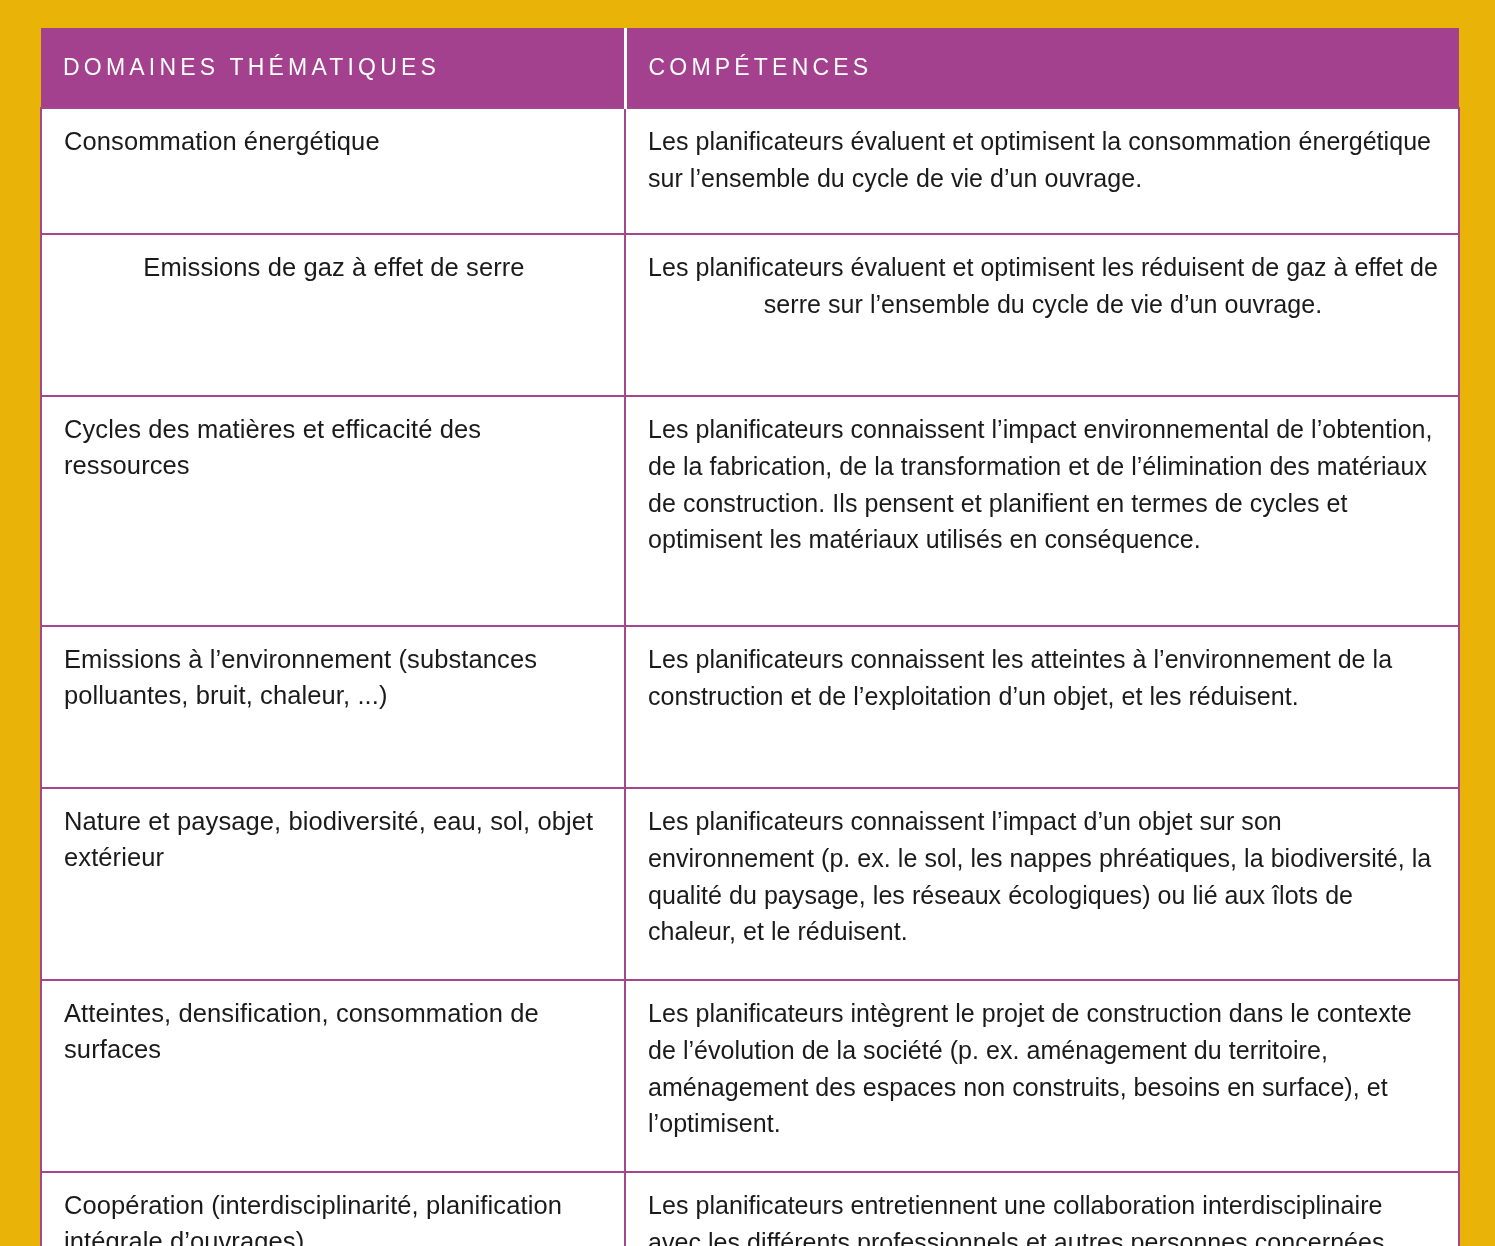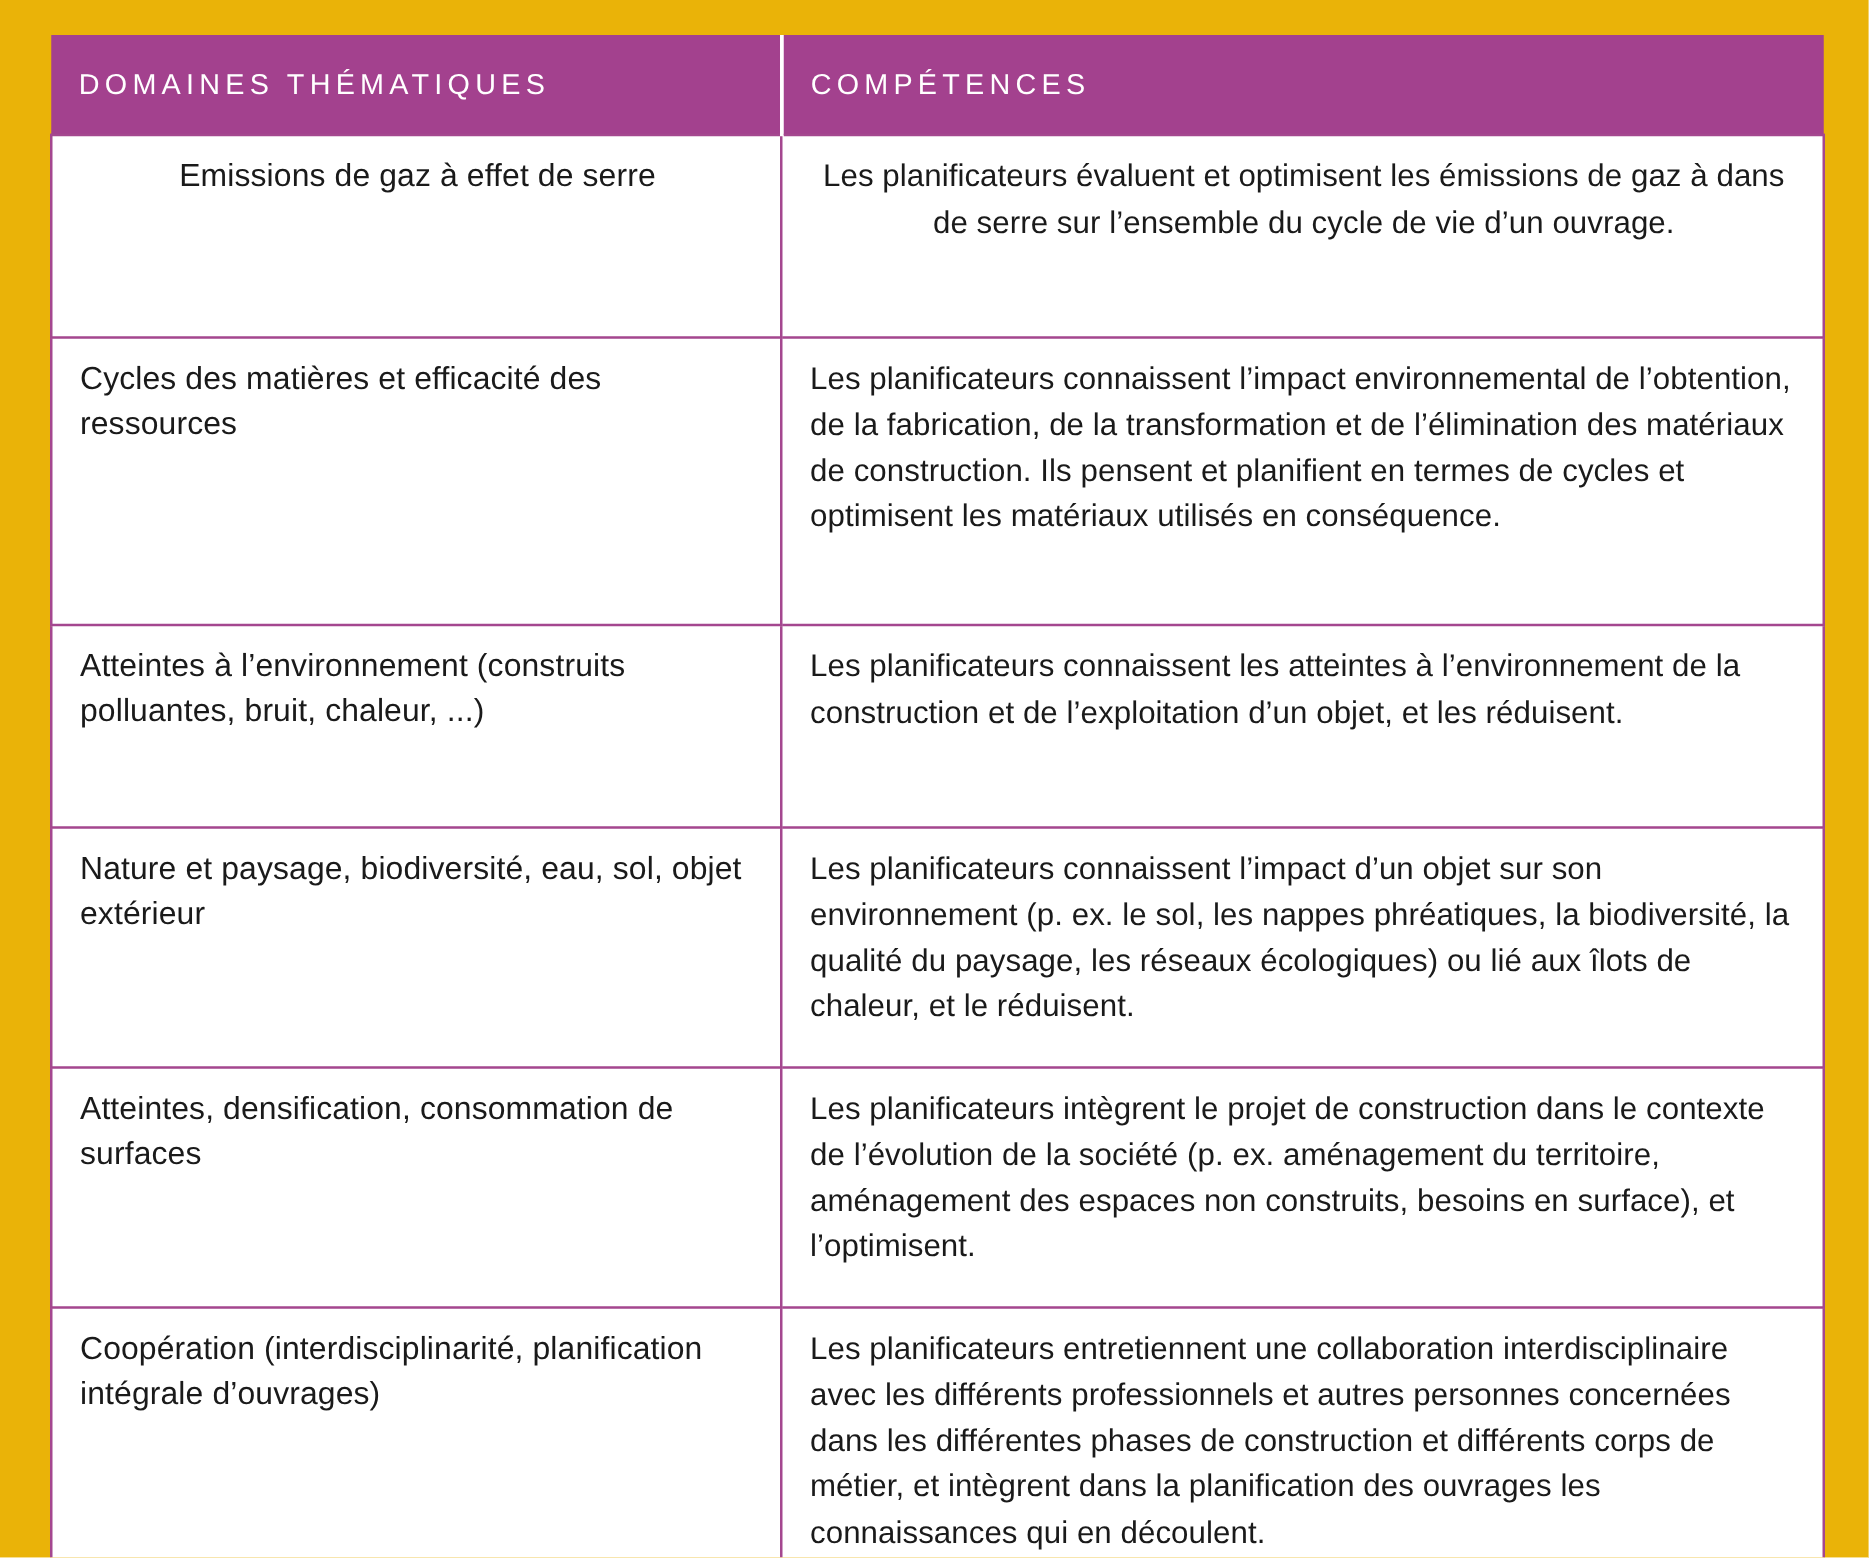--- a/index.html
+++ b/index.html
@@ -104,39 +104,47 @@
         <col class="col-domain">
         <col class="col-comp">
       </colgroup>
       <thead>
         <tr>
           <th class="th-domain">DOMAINES THÉMATIQUES</th>
           <th class="th-comp">COMPÉTENCES</th>
         </tr>
       </thead>
       <tbody>
+        <tr class="r0">
+          <td class="c-domain">
+            <span class="cell-text">Consommation énergétique</span>
+          </td>
+          <td class="c-comp">
+            <span class="cell-text">Les planificateurs évaluent et optimisent la consommation énergétique sur l’ensemble du cycle de vie d’un ouvrage.</span>
+          </td>
+        </tr>
         <tr class="r1">
           <td class="c-domain">
             <span class="cell-text">Emissions de gaz à effet de serre</span>
           </td>
           <td class="c-comp">
-            <span class="cell-text">Les planificateurs évaluent et optimisent les émissions de gaz à dans de serre sur l’ensemble du cycle de vie d’un ouvrage.</span>
+            <span class="cell-text">Les planificateurs évaluent et optimisent les réduisent de gaz à effet de serre sur l’ensemble du cycle de vie d’un ouvrage.</span>
           </td>
         </tr>
         <tr class="r2">
           <td class="c-domain">
             <span class="cell-text">Cycles des matières et efficacité des ressources</span>
           </td>
           <td class="c-comp">
             <span class="cell-text">Les planificateurs connaissent l’impact environnemental de l’obtention, de la fabrication, de la transformation et de l’élimination des matériaux de construction. Ils pensent et planifient en termes de cycles et optimisent les matériaux utilisés en conséquence.</span>
           </td>
         </tr>
         <tr class="r3">
           <td class="c-domain">
-            <span class="cell-text">Atteintes à l’environnement (construits polluantes, bruit, chaleur, ...)</span>
+            <span class="cell-text">Emissions à l’environnement (substances polluantes, bruit, chaleur, ...)</span>
           </td>
           <td class="c-comp">
             <span class="cell-text">Les planificateurs connaissent les atteintes à l’environnement de la construction et de l’exploitation d’un objet, et les réduisent.</span>
           </td>
         </tr>
         <tr class="r4">
           <td class="c-domain">
             <span class="cell-text">Nature et paysage, biodiversité, eau, sol, objet extérieur</span>
           </td>
           <td class="c-comp">

